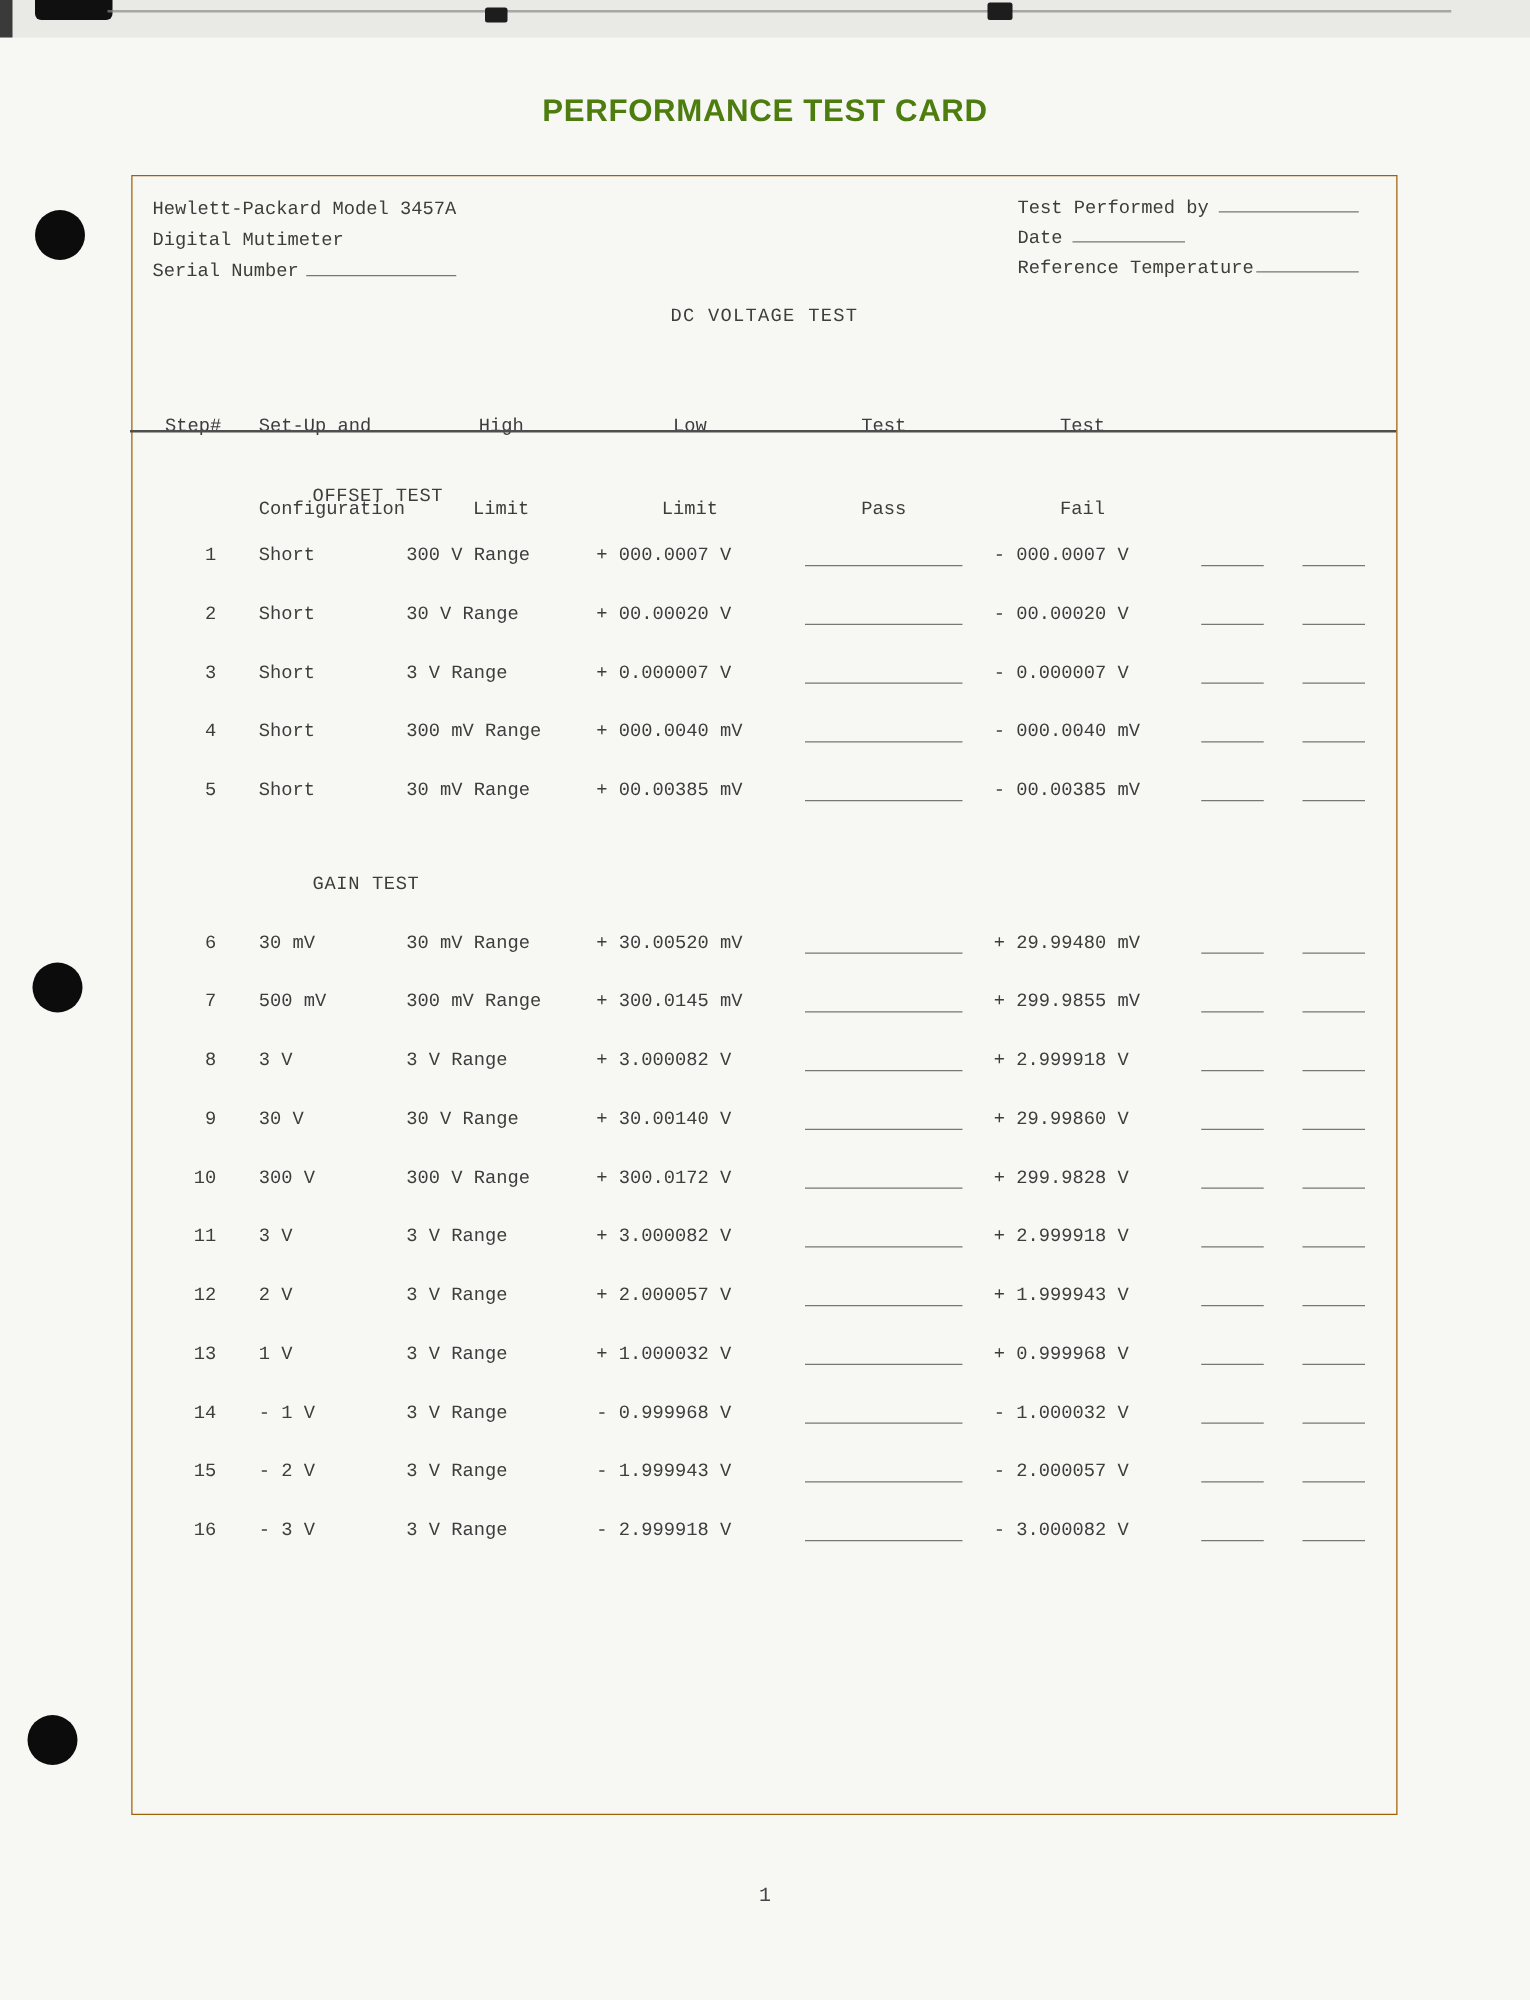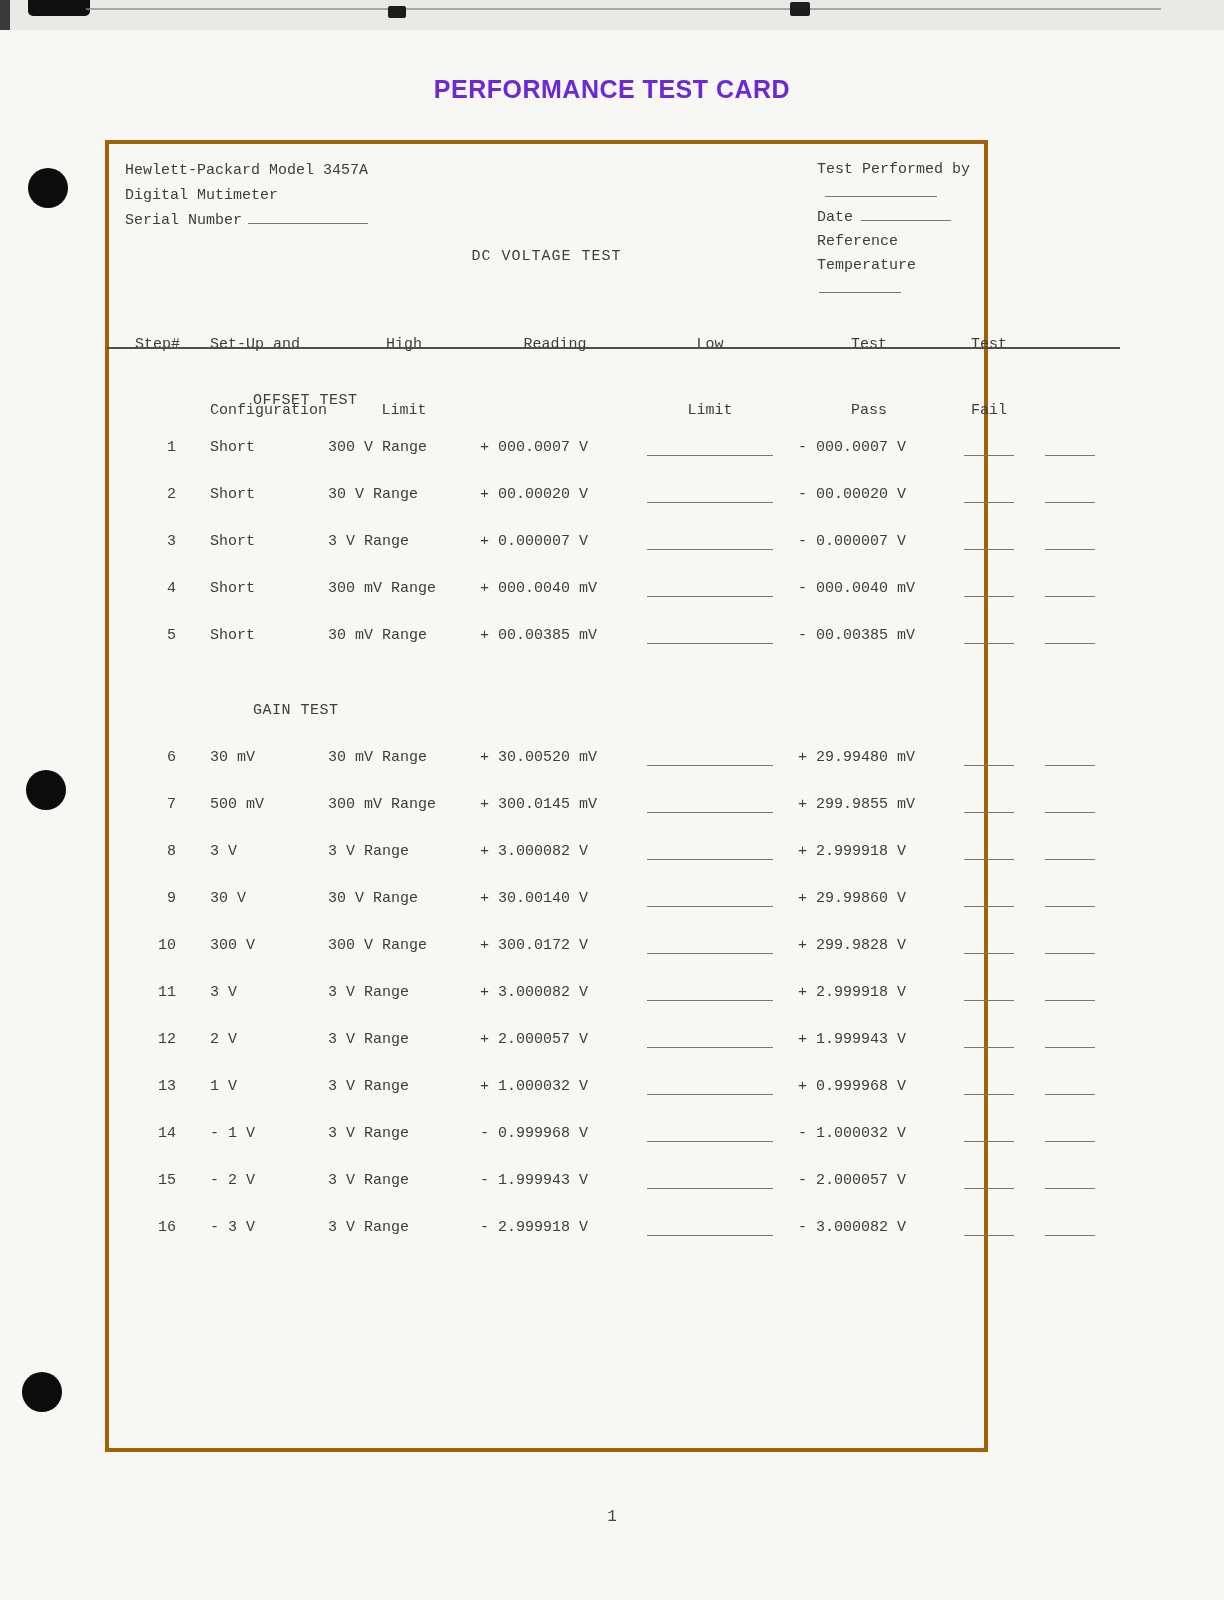--- a/index.html
+++ b/index.html
@@ -18,26 +18,26 @@
   .blob-a{position:absolute;top:6px;left:388px;width:18px;height:12px;background:#1d1d1d;border-radius:2px;}
   .blob-b{position:absolute;top:2px;left:790px;width:20px;height:14px;background:#1d1d1d;border-radius:2px;}
   .hole{position:absolute;width:40px;height:40px;border-radius:50%;background:#0c0c0c;}
   .hole1{left:28px;top:168px;}
   .hole2{left:26px;top:770px;}
   .hole3{left:22px;top:1372px;}
   
   .doc-title{
     position:absolute;top:74px;left:0;width:1224px;text-align:center;
     font-family:"Liberation Sans","DejaVu Sans",sans-serif;
-    font-weight:bold;font-size:25px;line-height:30px;color:#6d28d9;letter-spacing:.5px;
+    font-weight:bold;font-size:25px;line-height:30px;color:#4d7c0f;letter-spacing:.5px;
   }
   
   .card{
-    position:absolute;left:105px;top:140px;width:883px;height:1312px;
-    border:4px solid #a16207;background:transparent;box-sizing:border-box;padding-left:44px;
+    position:absolute;left:105px;top:140px;width:1013px;height:1312px;
+    border:1px solid #a16207;background:transparent;box-sizing:border-box;padding-left:44px;
   }
   .info-left{position:absolute;left:16px;top:14px;line-height:25px;font-size:15px;}
   .info-right{position:absolute;left:708px;top:14px;line-height:24px;font-size:15px;}
   .blank{display:inline-block;border-bottom:1px solid #777;height:14px;vertical-align:baseline;}
   .bl-serial{width:120px;margin-left:6px;}
   .bl-perf{width:112px;margin-left:8px;}
   .bl-date{width:90px;margin-left:8px;}
   .bl-temp{width:82px;margin-left:2px;}
   .dc-title{position:absolute;left:0;top:104px;width:100%;text-align:center;font-size:15px;letter-spacing:1px;}
   
@@ -100,23 +100,20 @@
     </div>
     <div class="c">
       <div>Set-Up and</div>
       <div>Configuration</div>
     </div>
     <div class="c cen">
       <div>High</div>
       <div>Limit</div>
     </div>
     <div class="c cen">
-      <div>Reading</div>
-    </div>
-    <div class="c cen">
       <div>Low</div>
       <div>Limit</div>
     </div>
     <div class="c cen">
       <div>Test</div>
       <div>Pass</div>
     </div>
     <div class="c cen">
       <div>Test</div>
       <div>Fail</div>

